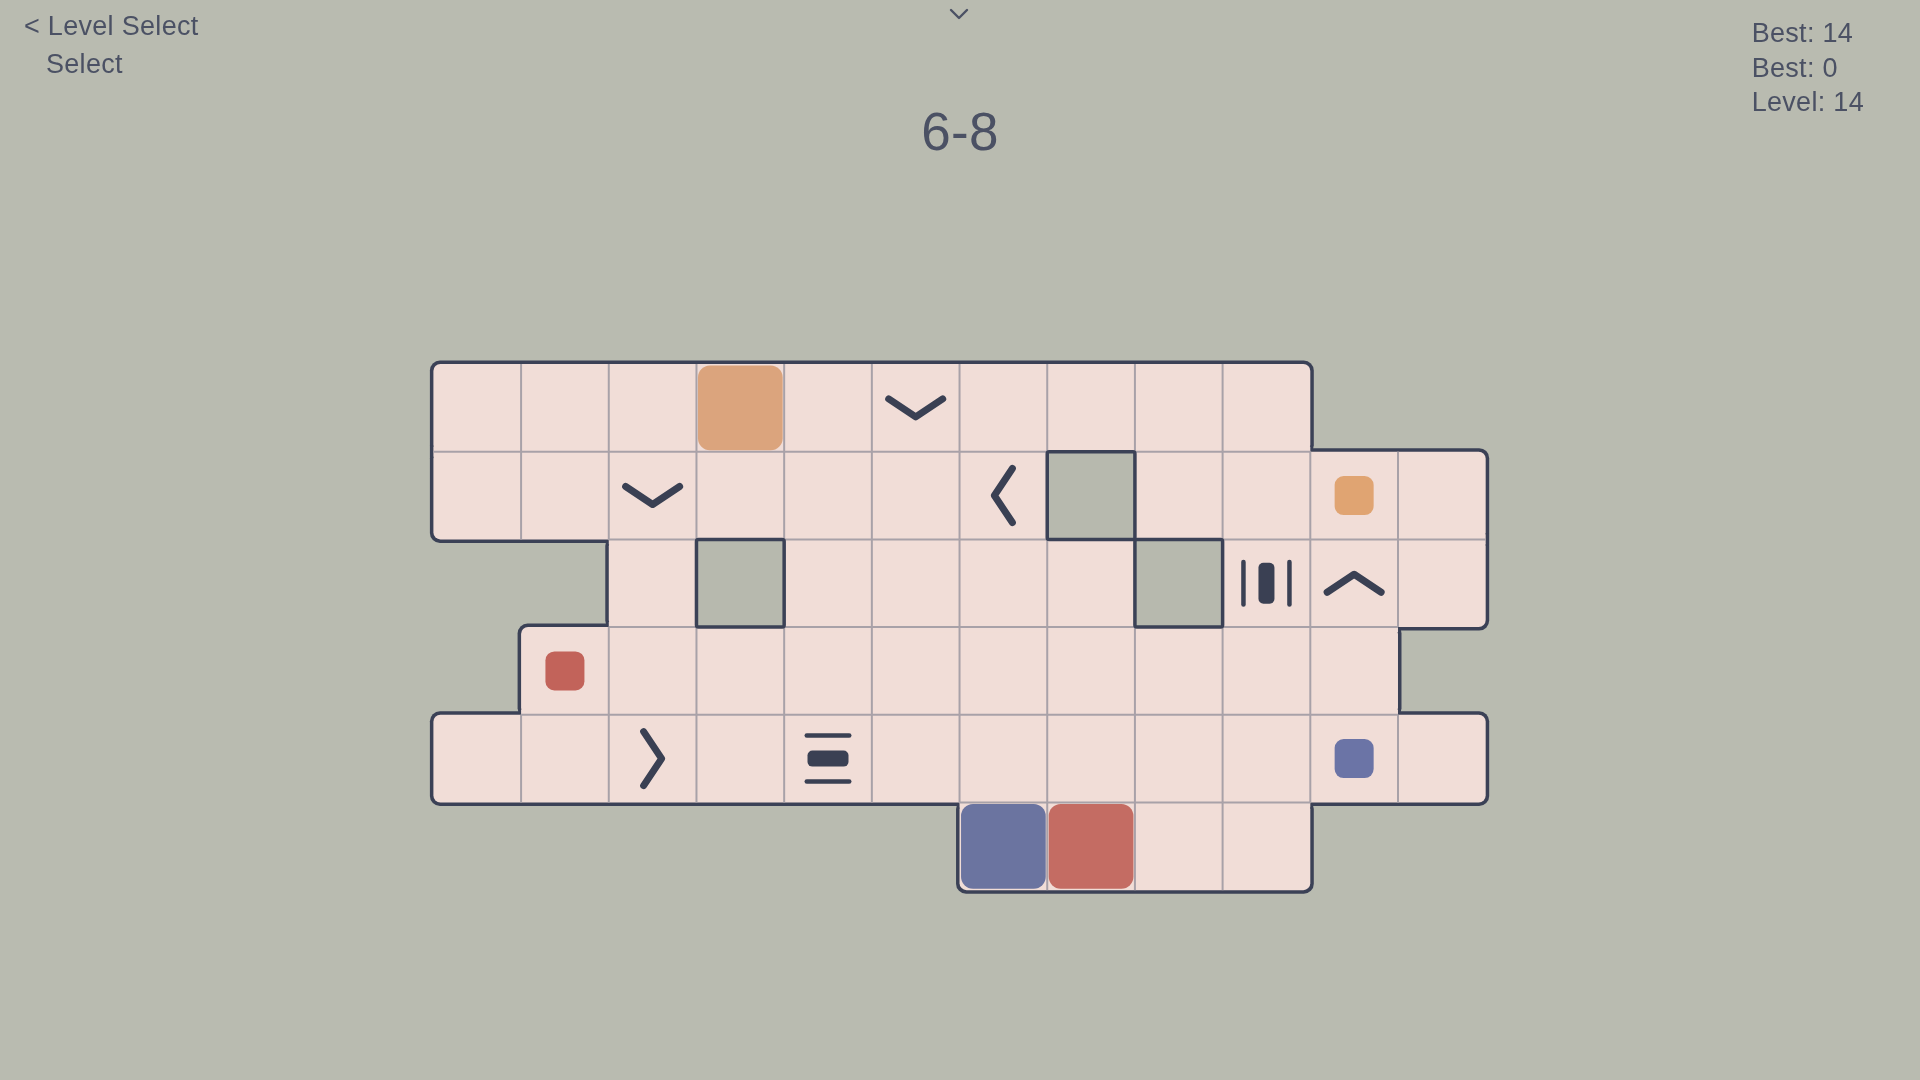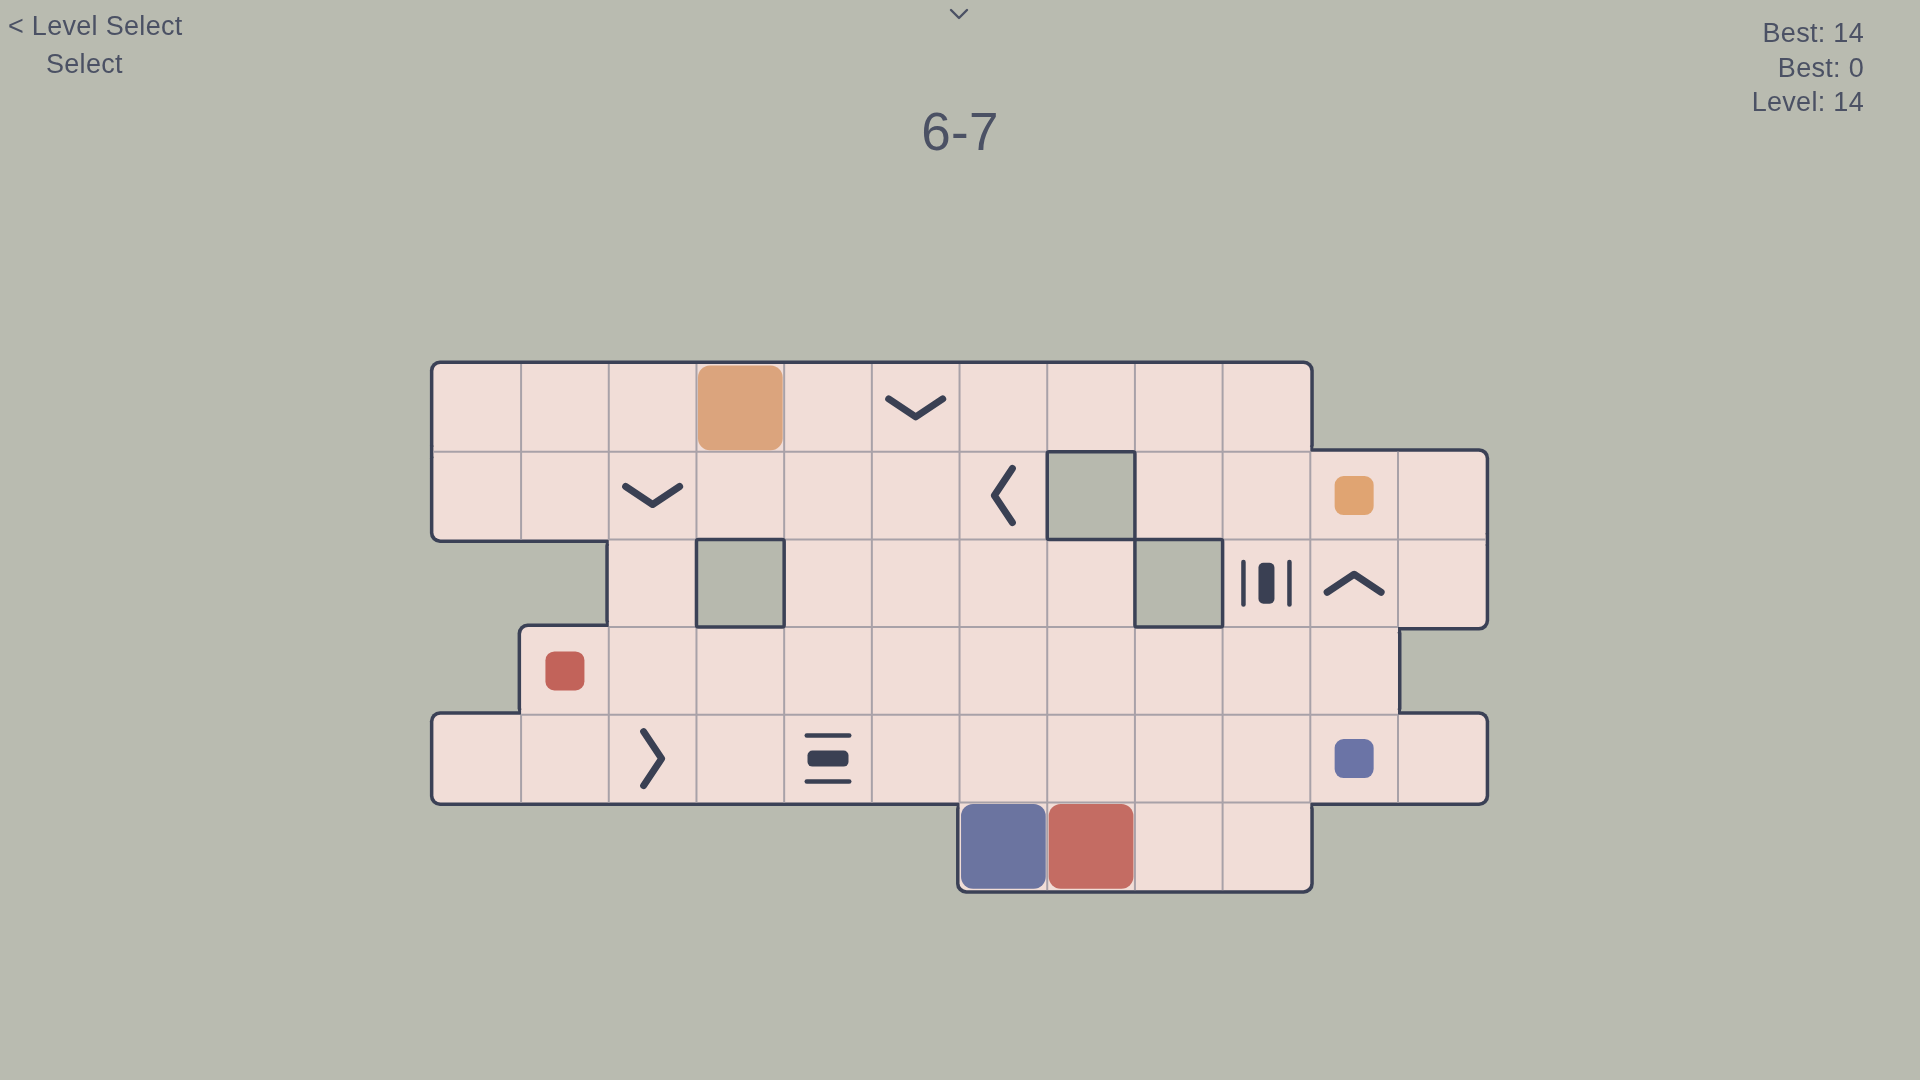--- a/index.html
+++ b/index.html
@@ -1,43 +1,43 @@
 <!DOCTYPE html>
 <html><head>
 <meta charset="utf-8">
 <style>
   html,body{margin:0;padding:0;}
   body{width:1920px;height:1080px;overflow:hidden;font-family:"Liberation Sans",sans-serif;}
   #stage{position:absolute;left:0;top:0;width:1920px;height:1080px;}
   .hud{position:absolute;color:#4b5164;font-size:27px;letter-spacing:.3px;}
-  #level-select{left:8px;top:11px;cursor:pointer;}
+  #level-select{left:24px;top:11px;cursor:pointer;}
   #restart{left:46px;top:49px;cursor:pointer;}
   #collapse{position:absolute;left:948px;top:7px;cursor:pointer;}
-  #stats{right:56px;top:16px;text-align:right;line-height:34.5px;}
+  #stats{right:56px;top:16px;line-height:34.5px;}
   #level-title{left:0;right:0;top:101px;text-align:center;font-size:53px;color:#474e63;}
   #board-svg{position:absolute;left:0;top:0;}
 </style>
 </head>
 <body style="background: rgb(185, 187, 176);">
 
 <div id="stage">
   <div id="level-select" class="hud" style="color: rgb(75, 81, 100);">&lt; Level Select</div>
   <div id="restart" class="hud" style="color: rgb(75, 81, 100);">Select</div>
 
   <svg id="collapse" width="22" height="14" viewBox="0 0 22 14">
     <polyline id="collapse-poly" points="3,3 11,11 19,3" fill="none" stroke="#4b5164" stroke-width="2.4" stroke-linecap="round" stroke-linejoin="round"></polyline>
   </svg>
 
   <div id="stats" class="hud" style="color: rgb(75, 81, 100);">
     <div><span>Best:</span> <span>14</span></div>
     <div><span>Best:</span> <span>0</span></div>
     <div><span>Level:</span> <span>14</span></div>
   </div>
 
-  <div id="level-title" class="hud" style="color: rgb(75, 81, 100);">6-7</div>
+  <div id="level-title" class="hud" style="color: rgb(75, 81, 100);">6-8</div>
 
   <svg id="board-svg" width="1920" height="1080" viewBox="0 0 1920 1080">
       <rect x="429.9" y="360.5" width="883.9" height="94.69" rx="10" fill="#3b4156"></rect>
       <rect x="429.9" y="448.19" width="1059.28" height="94.69" rx="10" fill="#3b4156"></rect>
       <rect x="605.28" y="535.88" width="883.9" height="94.69" rx="10" fill="#3b4156"></rect>
       <rect x="517.5899999999999" y="623.5699999999999" width="883.9" height="94.69" rx="10" fill="#3b4156"></rect>
       <rect x="429.9" y="711.26" width="1059.28" height="94.69" rx="10" fill="#3b4156"></rect>
       <rect x="956.04" y="798.95" width="357.76" height="94.69" rx="10" fill="#3b4156"></rect>
       <rect x="429.9" y="445.69" width="3.5" height="12" rx="0" fill="#3b4156"></rect>
       <rect x="1485.6799999999998" y="533.38" width="3.5" height="12" rx="0" fill="#3b4156"></rect>

